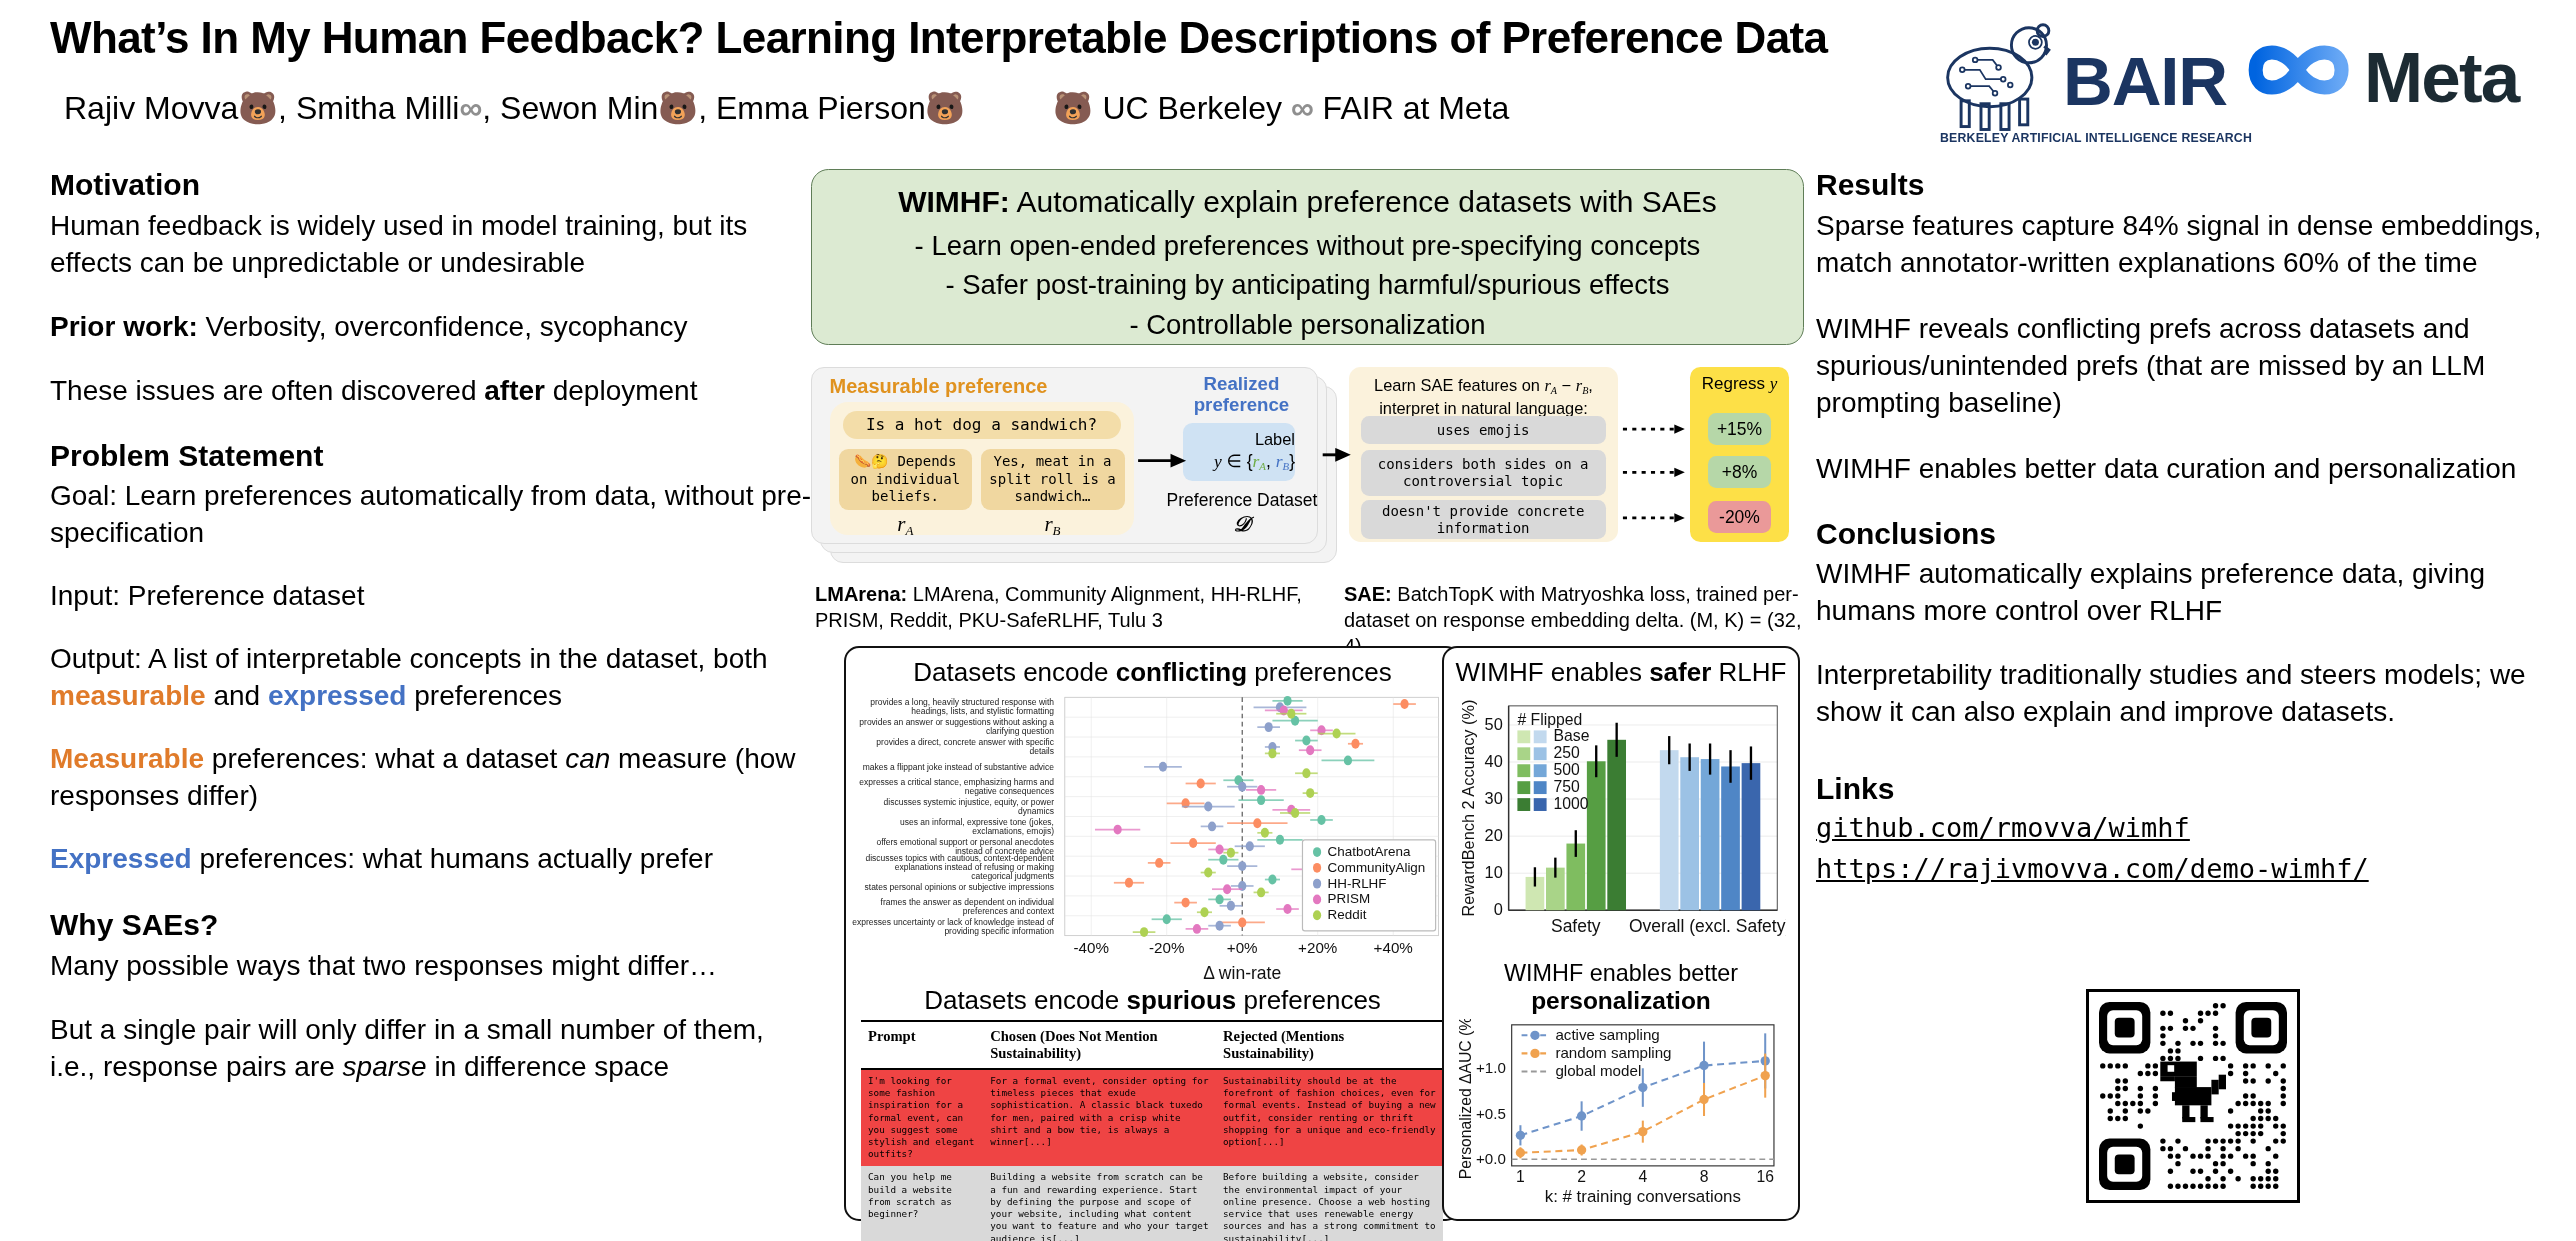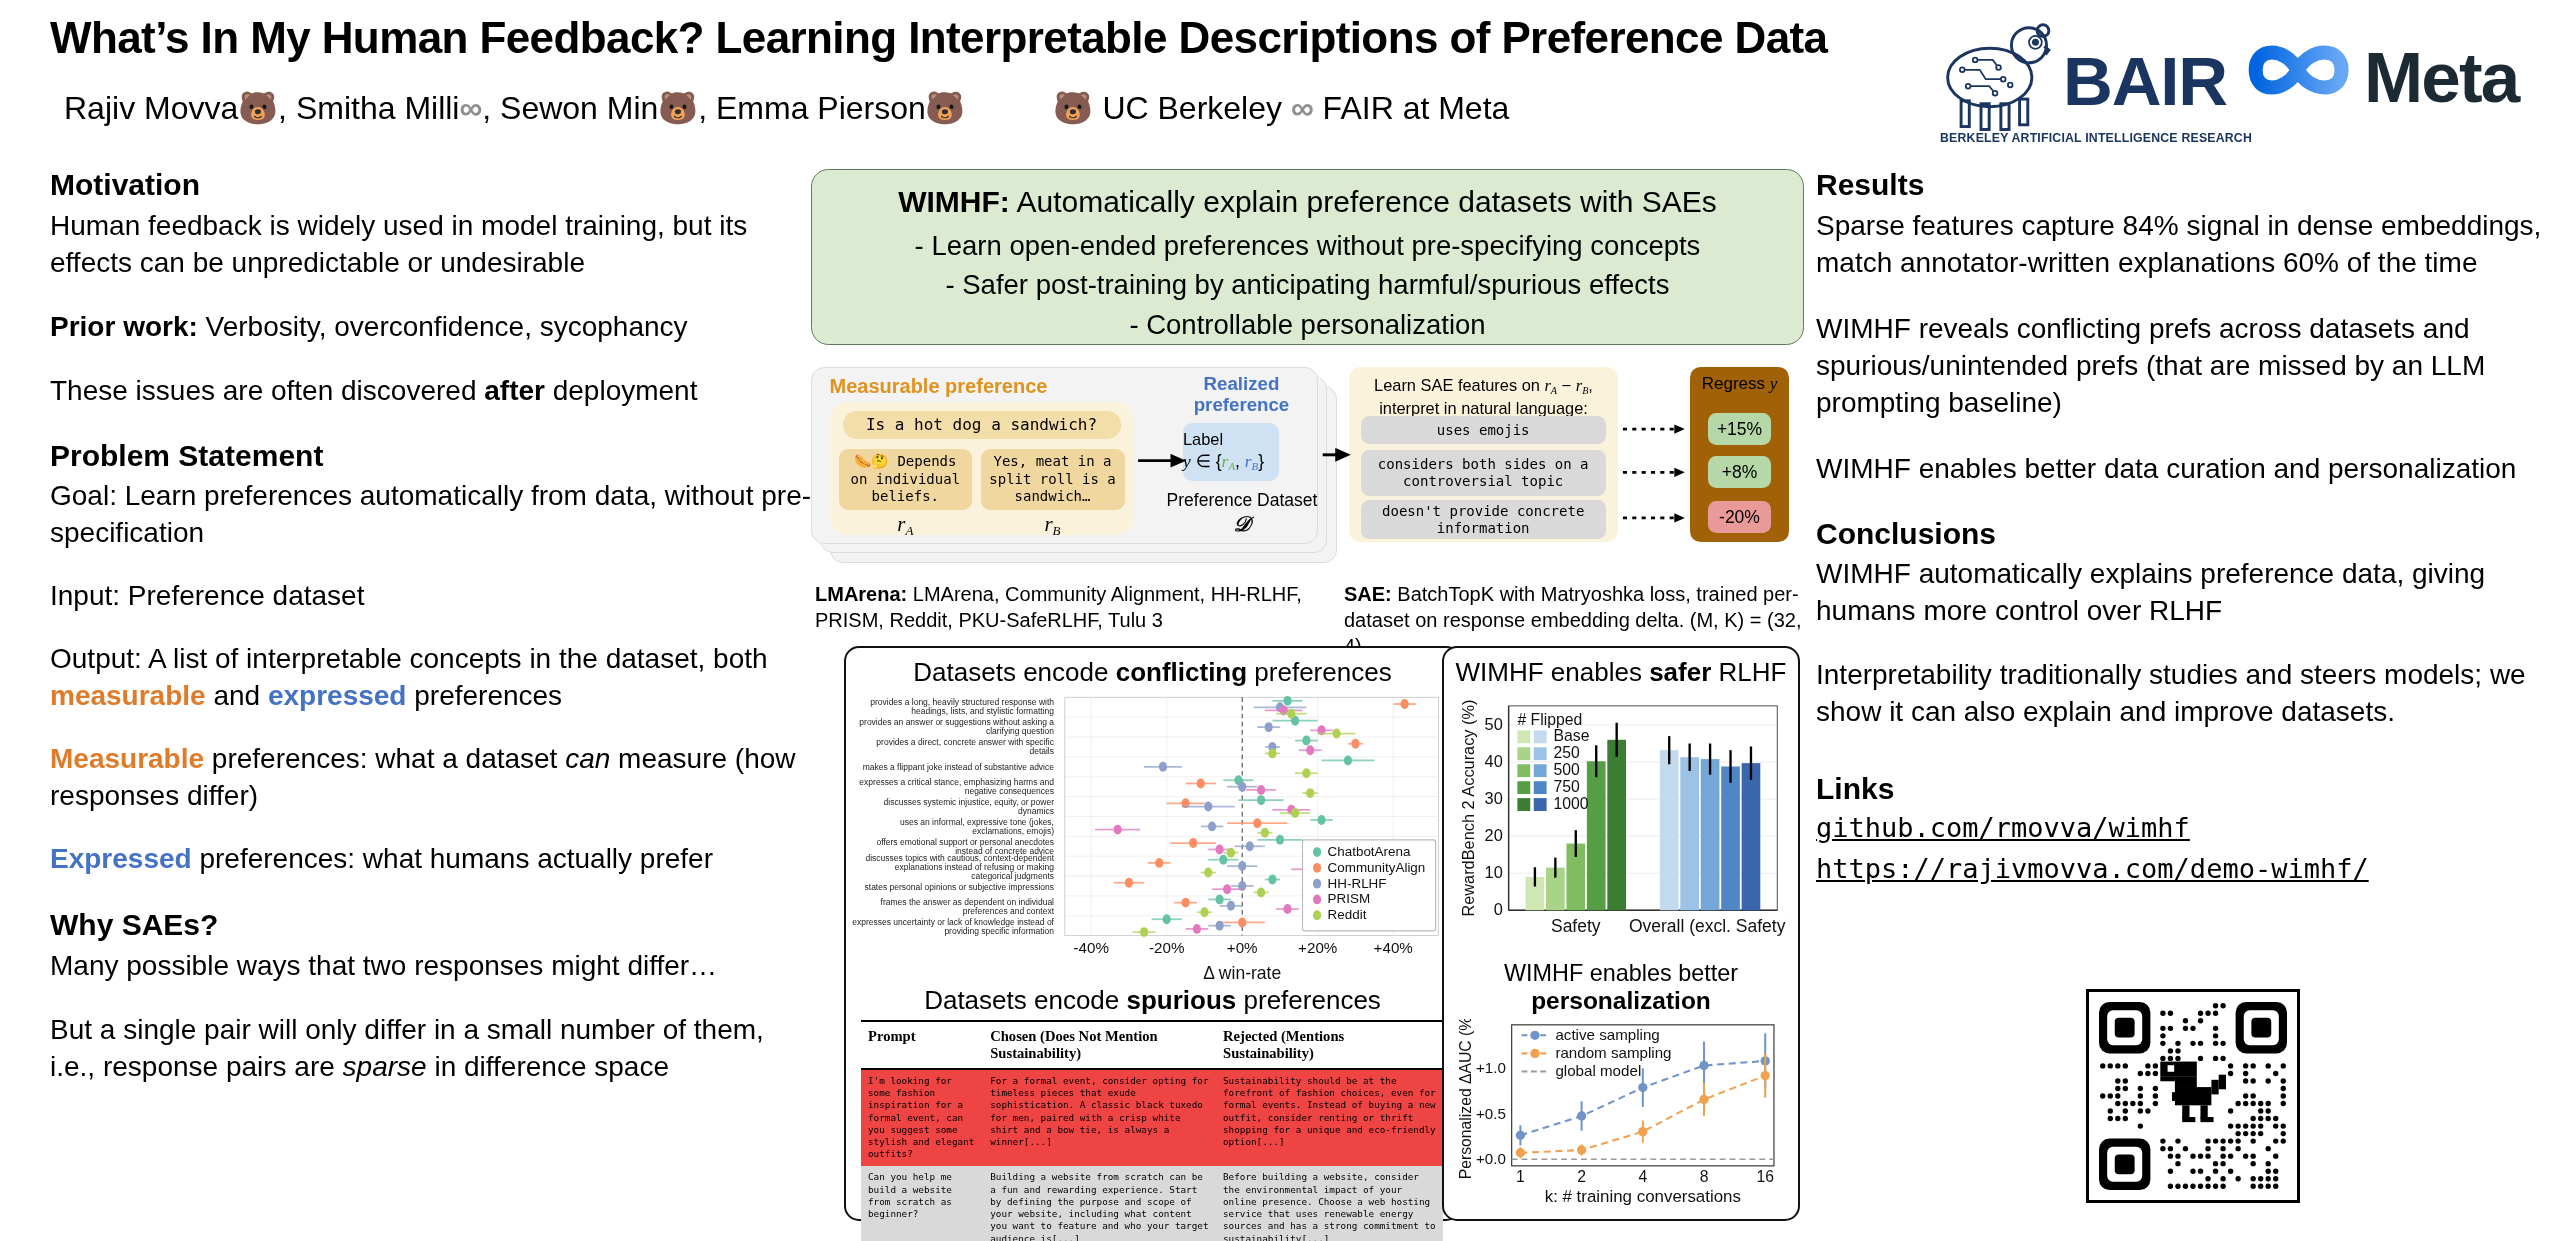--- a/index.html
+++ b/index.html
@@ -58,36 +58,36 @@
   .resp{position:absolute;top:47px;height:61px;background:#f0d7a0;border-radius:9.3px;
     font-family:"DejaVu Sans Mono",monospace;font-size:14px;line-height:1.25;
     display:flex;align-items:center;justify-content:center;text-align:center;padding:2.3px 4.7px;box-sizing:border-box}
   #resp-a{left:9.3px;width:133px}
   #resp-b{left:151px;width:144px}
   .rlab{position:absolute;top:110px;text-align:center;font-size:21px}
   #ra{left:9.3px;width:133px}
   #rb{left:151px;width:144px}
   #real-label{position:absolute;left:361px;top:5.8px;width:137px;text-align:center;
     color:#4472c4;font-weight:700;font-size:18.7px;line-height:1.12}
-  #label-box{position:absolute;left:371px;top:55px;width:96px;height:58px;background:#cfe2f3;
-    border-radius:9.3px;text-align:left}
+  #label-box{position:absolute;left:371px;top:55px;width:112px;height:58px;background:#cfe2f3;
+    border-radius:9.3px;text-align:right}
   #label-box .lt{font-size:16.4px;margin-top:7px}
   #label-box .mathline{font-size:17.5px;margin-top:2.3px}
   #pref-ds{position:absolute;left:354px;top:122px;width:152px;text-align:center;font-size:17.5px;line-height:1.2}
   .scriptD{font-family:"DejaVu Serif",serif;font-style:italic;font-weight:700;font-size:21px}
 
   #sae-card{position:absolute;left:538px;top:0;width:269px;height:175px;background:#fbf2dc;border-radius:11.7px}
   #sae-header{padding-top:8.2px;text-align:center;font-size:16.4px;line-height:1.25}
   .pill{position:absolute;left:11.7px;width:245px;background:#d9d9d9;border-radius:8.2px;
     font-family:"DejaVu Sans Mono",monospace;font-size:14px;line-height:1.2;
     display:flex;align-items:center;justify-content:center;text-align:center;padding:1.2px 5.8px;box-sizing:border-box}
   #pill1{top:49px;height:28px}
   #pill2{top:83px;height:46px}
   #pill3{top:133px;height:39px}
-  #regress-col{position:absolute;left:879px;top:0;width:99px;height:175px;background:#a16207;border-radius:10.5px}
+  #regress-col{position:absolute;left:879px;top:0;width:99px;height:175px;background:#fde047;border-radius:10.5px}
   #regress-title{text-align:center;font-size:17px;margin-top:7px}
   .badge{position:absolute;left:18px;width:63px;height:32px;border-radius:8.2px;font-size:17.5px;
     display:flex;align-items:center;justify-content:center}
   #bdg1{top:46px;background:#b6d7a8}
   #bdg2{top:89px;background:#b6d7a8}
   #bdg3{top:134px;background:#ea9999}
   #diagram-arrows{position:absolute;left:0;top:0;pointer-events:none}
 
   .caption{position:absolute;top:581px;font-size:20px;line-height:1.3}
   #cap1{left:815px;width:514px}

